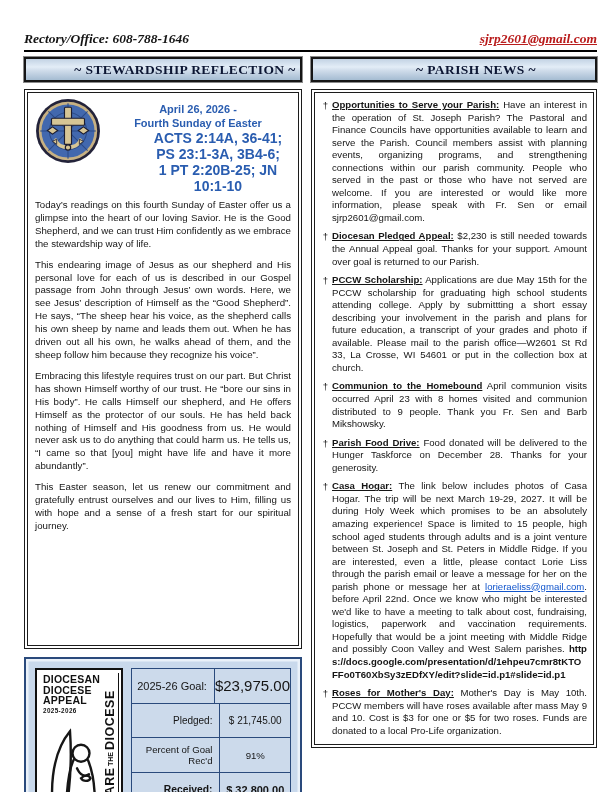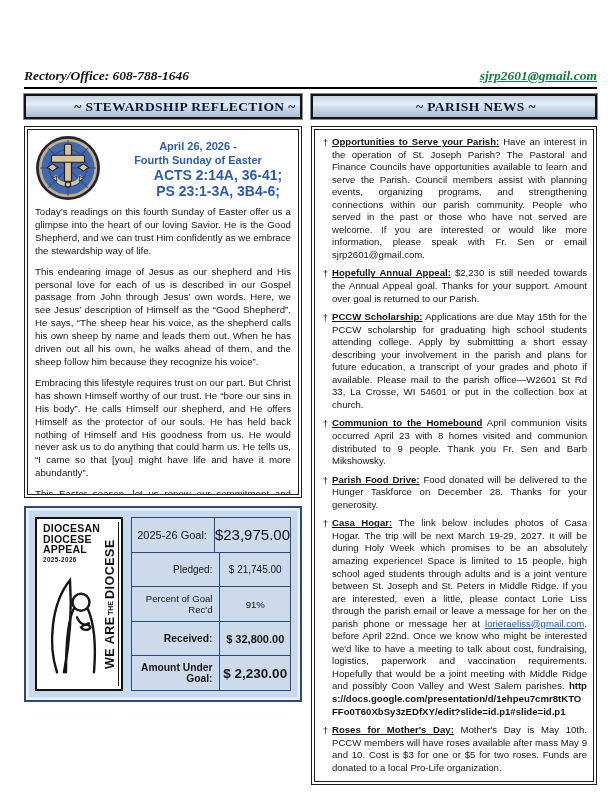--- a/index.html
+++ b/index.html
@@ -4,36 +4,36 @@
 <style>
   html,body{margin:0;padding:0;background:#e8e8e8;}
   .page{
     width:612px;height:792px;background:#ffffff;position:relative;
     font-family:"Liberation Sans", sans-serif;color:#151515;
     box-sizing:border-box;padding:31px 15px 0 24px;overflow:hidden;
   }
   
   .masthead{display:flex;justify-content:space-between;align-items:baseline;
     font-family:"Liberation Serif", serif;font-weight:bold;font-style:italic;font-size:13.5px;}
-  .masthead .email{text-decoration:underline;color:#15803d;margin-top:37px;}
+  .masthead .email{text-decoration:underline;color:#b91c1c;}
   .head-rule{border:0;border-top:2.5px solid #000;margin:3px 0 5px 0;}
   
   .columns{display:flex;gap:9px;}
   .col-left{width:278px;flex:none;}
   .col-right{width:286px;flex:none;}
   .section-bar{
     height:21px;border:2px solid #151515;box-shadow:0 0 0 1px #8a8a8a;
     background:linear-gradient(180deg,#c3d3e4 0%,#e3edf7 38%,#cfdcea 55%,#a5bcd2 100%);
     display:flex;align-items:center;justify-content:center;
     font-family:"Liberation Serif", serif;font-weight:bold;font-size:13.5px;color:#0c1633;
     letter-spacing:.4px;margin-bottom:7px;padding-left:44px;
   }
   
   .reflection{
-    height:372px;border:4px double #1c1c1c;box-sizing:border-box;
+    height:560px;border:4px double #1c1c1c;box-sizing:border-box;
     padding:5px 7px 0 7px;overflow:hidden;
   }
   .refl-head{display:flex;gap:4px;margin-bottom:5px;}
   .glass-icon{flex:none;width:66px;height:66px;}
   .refl-title{flex:1;text-align:center;color:#2a5db0;font-weight:bold;padding-top:4px;}
   .refl-title .t1,.refl-title .t2{font-size:11px;line-height:14px;}
   .refl-title .t3,.refl-title .t4{font-size:14px;line-height:16px;margin-left:40px;}
   .para{font-size:9.7px;line-height:12.9px;text-align:justify;margin:0 0 8px 0;}
   
   .appeal{
@@ -114,20 +114,21 @@
               <rect x="16" y="19.6" width="32" height="6.8" rx="1"></rect>
               <path d="M12 31.5 l 5 -3.5 5 3.5 -5 3.5 z"></path>
               <path d="M42 31.5 l 5 -3.5 5 3.5 -5 3.5 z"></path>
               <circle cx="32" cy="48" r="2.6"></circle>
             </g>
           </svg>
           <div class="refl-title">
             <div class="t1">April 26, 2026 -</div>
             <div class="t2">Fourth Sunday of Easter</div>
             <div class="t3">ACTS 2:14A, 36-41; PS 23:1-3A, 3B4-6;</div>
+            <div class="t4">1 PT 2:20B-25; JN 10:1-10</div>
           </div>
         </div>
         <p class="para">Today’s readings on this fourth Sunday of Easter offer us a glimpse into the heart of our loving Savior. He is the Good Shepherd, and we can trust Him confidently as we embrace the stewardship way of life.</p>
         <p class="para">This endearing image of Jesus as our shepherd and His personal love for each of us is described in our Gospel passage from John through Jesus’ own words. Here, we see Jesus’ description of Himself as the “Good Shepherd”. He says, “The sheep hear his voice, as the shepherd calls his own sheep by name and leads them out. When he has driven out all his own, he walks ahead of them, and the sheep follow him because they recognize his voice”.</p>
         <p class="para">Embracing this lifestyle requires trust on our part. But Christ has shown Himself worthy of our trust. He “bore our sins in His body”. He calls Himself our shepherd, and He offers Himself as the protector of our souls. He has held back nothing of Himself and His goodness from us. He would never ask us to do anything that could harm us. He tells us, “I came so that [you] might have life and have it more abundantly”.</p>
         <p class="para">This Easter season, let us renew our commitment and gratefully entrust ourselves and our lives to Him, filling us with hope and a sense of a fresh start for our spiritual journey.</p>
       </div>
 
       <div class="appeal">
         <div class="logo-box">
@@ -186,21 +187,21 @@
 
       <div class="news">
 
         <div class="news-item">
           <span class="dagger">†</span>
           <div class="news-body"><span class="news-title">Opportunities to Serve your Parish:</span><span> Have an interest in the operation of St. Joseph Parish?  The Pastoral and Finance Councils have opportunities available to learn and serve the Parish.   Council members assist with planning events, organizing programs, and strengthening connections within our parish community.  People who served in the past or those who have not served are welcome.   If you are interested or would like more information, please speak with Fr. Sen or email  sjrp2601@gmail.com.</span></div>
         </div>
 
         <div class="news-item">
           <span class="dagger">†</span>
-          <div class="news-body"><span class="news-title">Hopefully Annual Appeal:</span><span> $2,230 is still needed towards the Annual Appeal goal.  Thanks for your support. Amount over goal is returned to our Parish.</span></div>
+          <div class="news-body"><span class="news-title">Diocesan Pledged Appeal:</span><span> $2,230 is still needed towards the Annual Appeal goal.  Thanks for your support. Amount over goal is returned to our Parish.</span></div>
         </div>
 
         <div class="news-item">
           <span class="dagger">†</span>
           <div class="news-body"><span class="news-title">PCCW Scholarship:</span><span> Applications are due May 15th for the PCCW scholarship for graduating high school students attending college. Apply by submittting a short essay describing your involvement in the parish and plans for future education, a transcript of your grades and photo if available. Please mail to the parish office—W2601 St Rd 33, La Crosse, WI  54601 or put in the collection box at church.</span></div>
         </div>
 
         <div class="news-item">
           <span class="dagger">†</span>
           <div class="news-body"><span class="news-title">Communion to the Homebound</span><span> April communion visits occurred April 23 with 8 homes visited and communion distributed to 9 people.   Thank you Fr. Sen and Barb Mikshowsky.</span></div>

